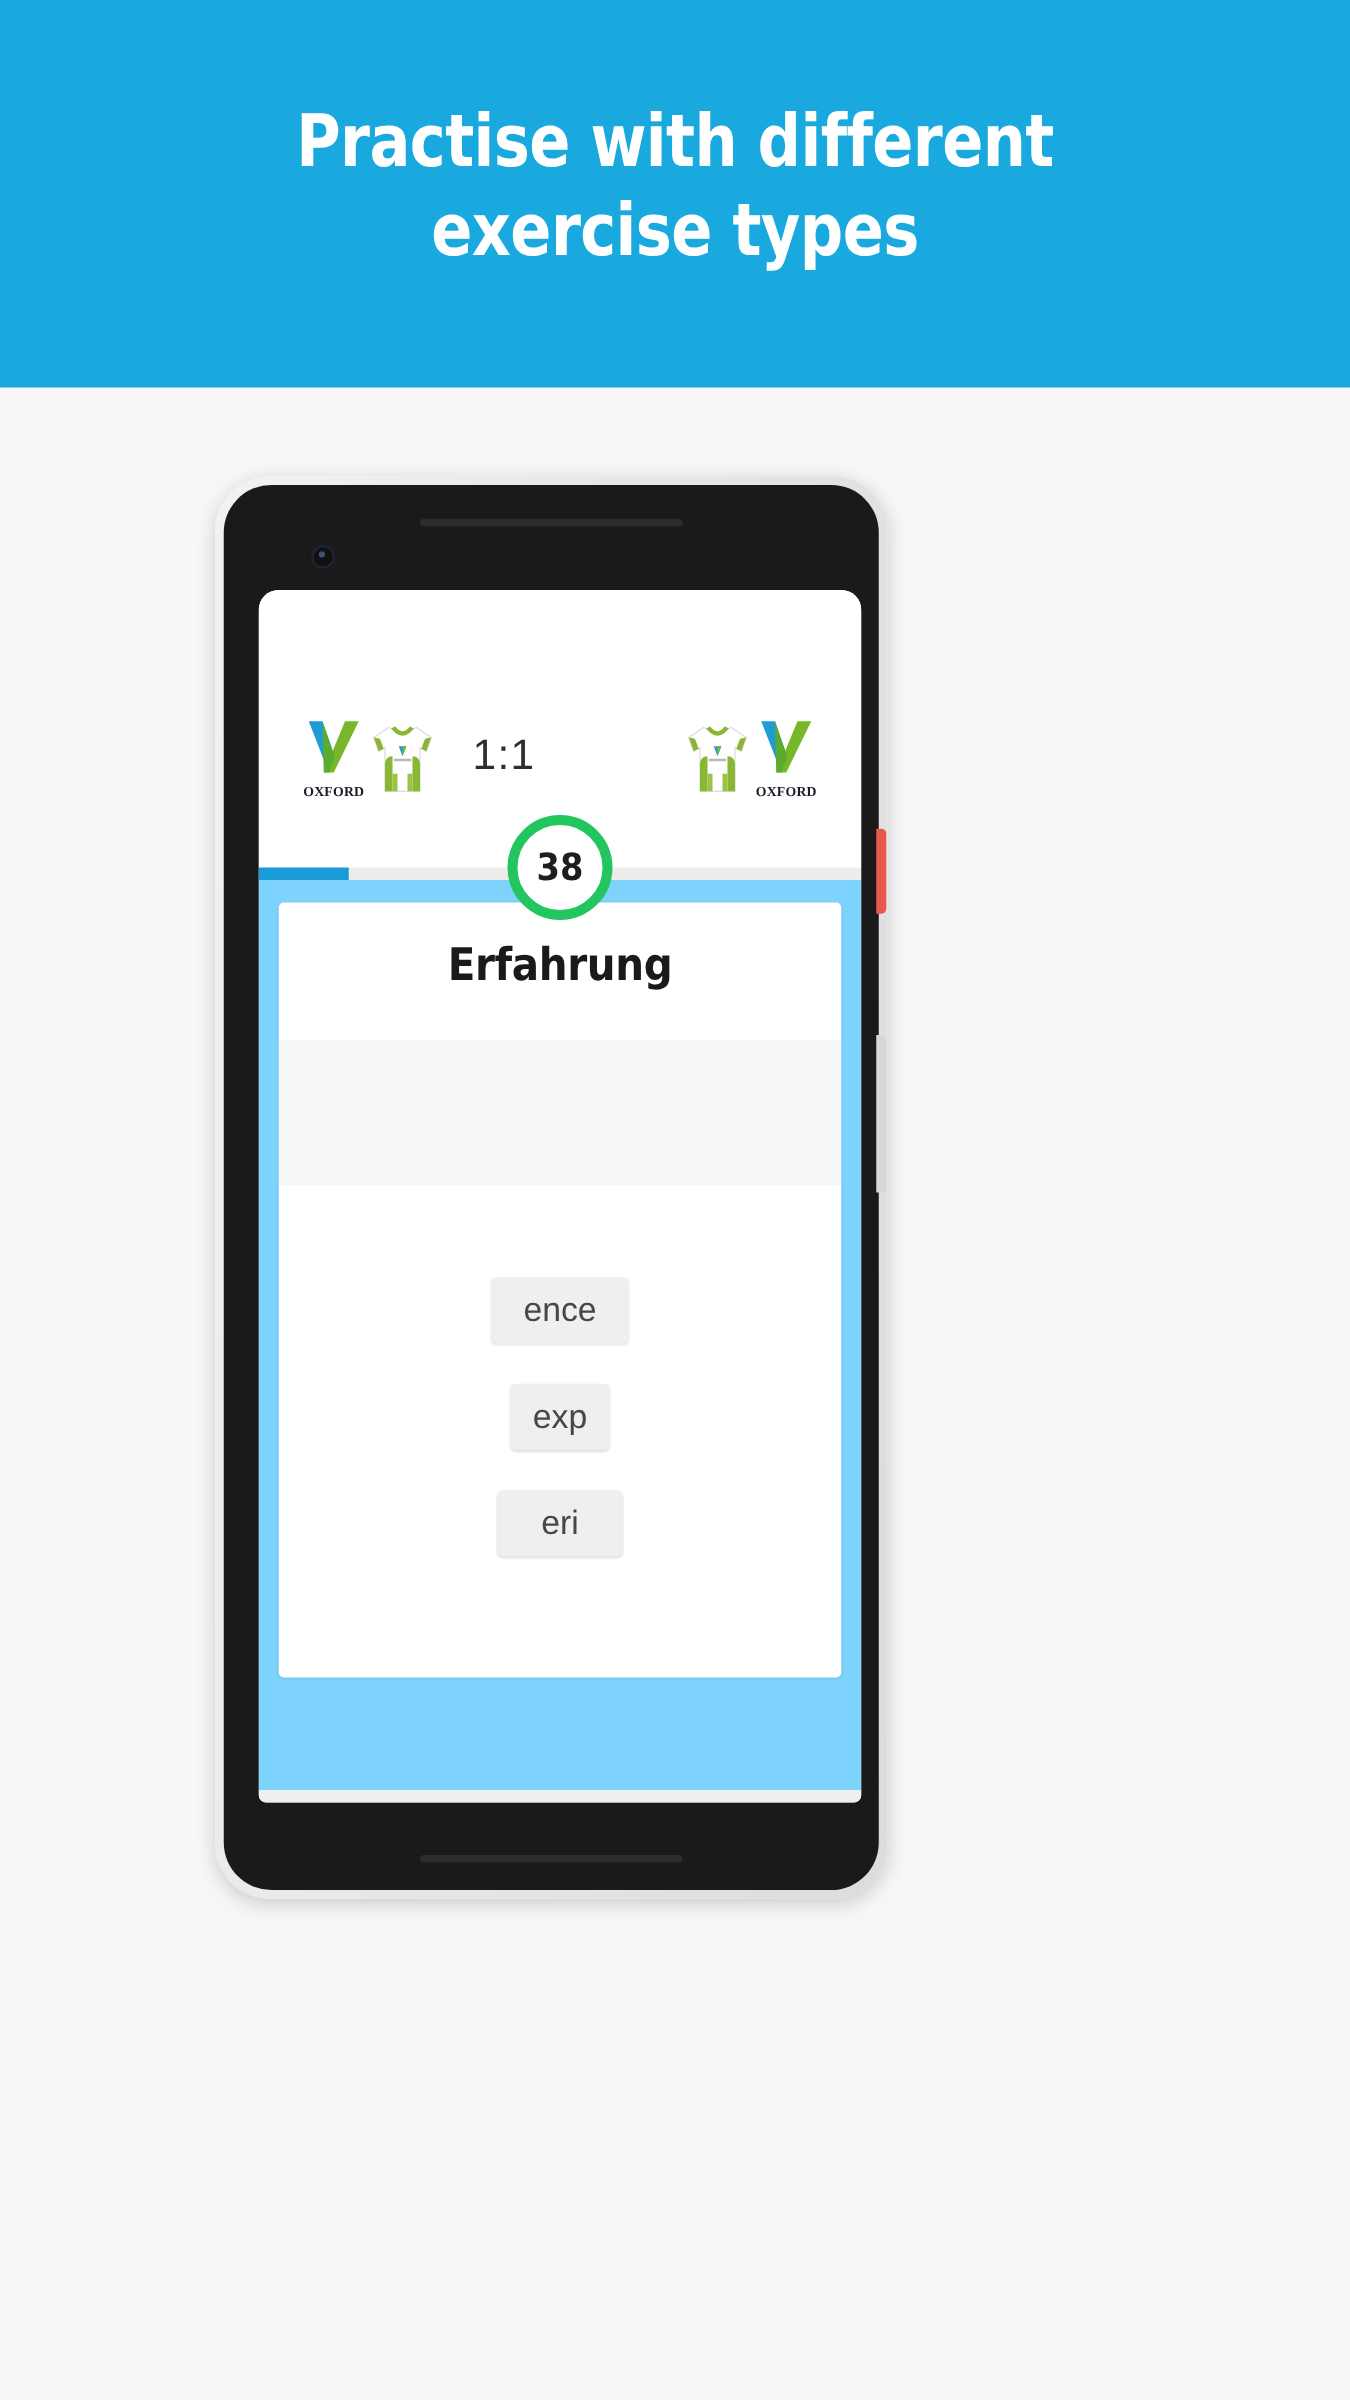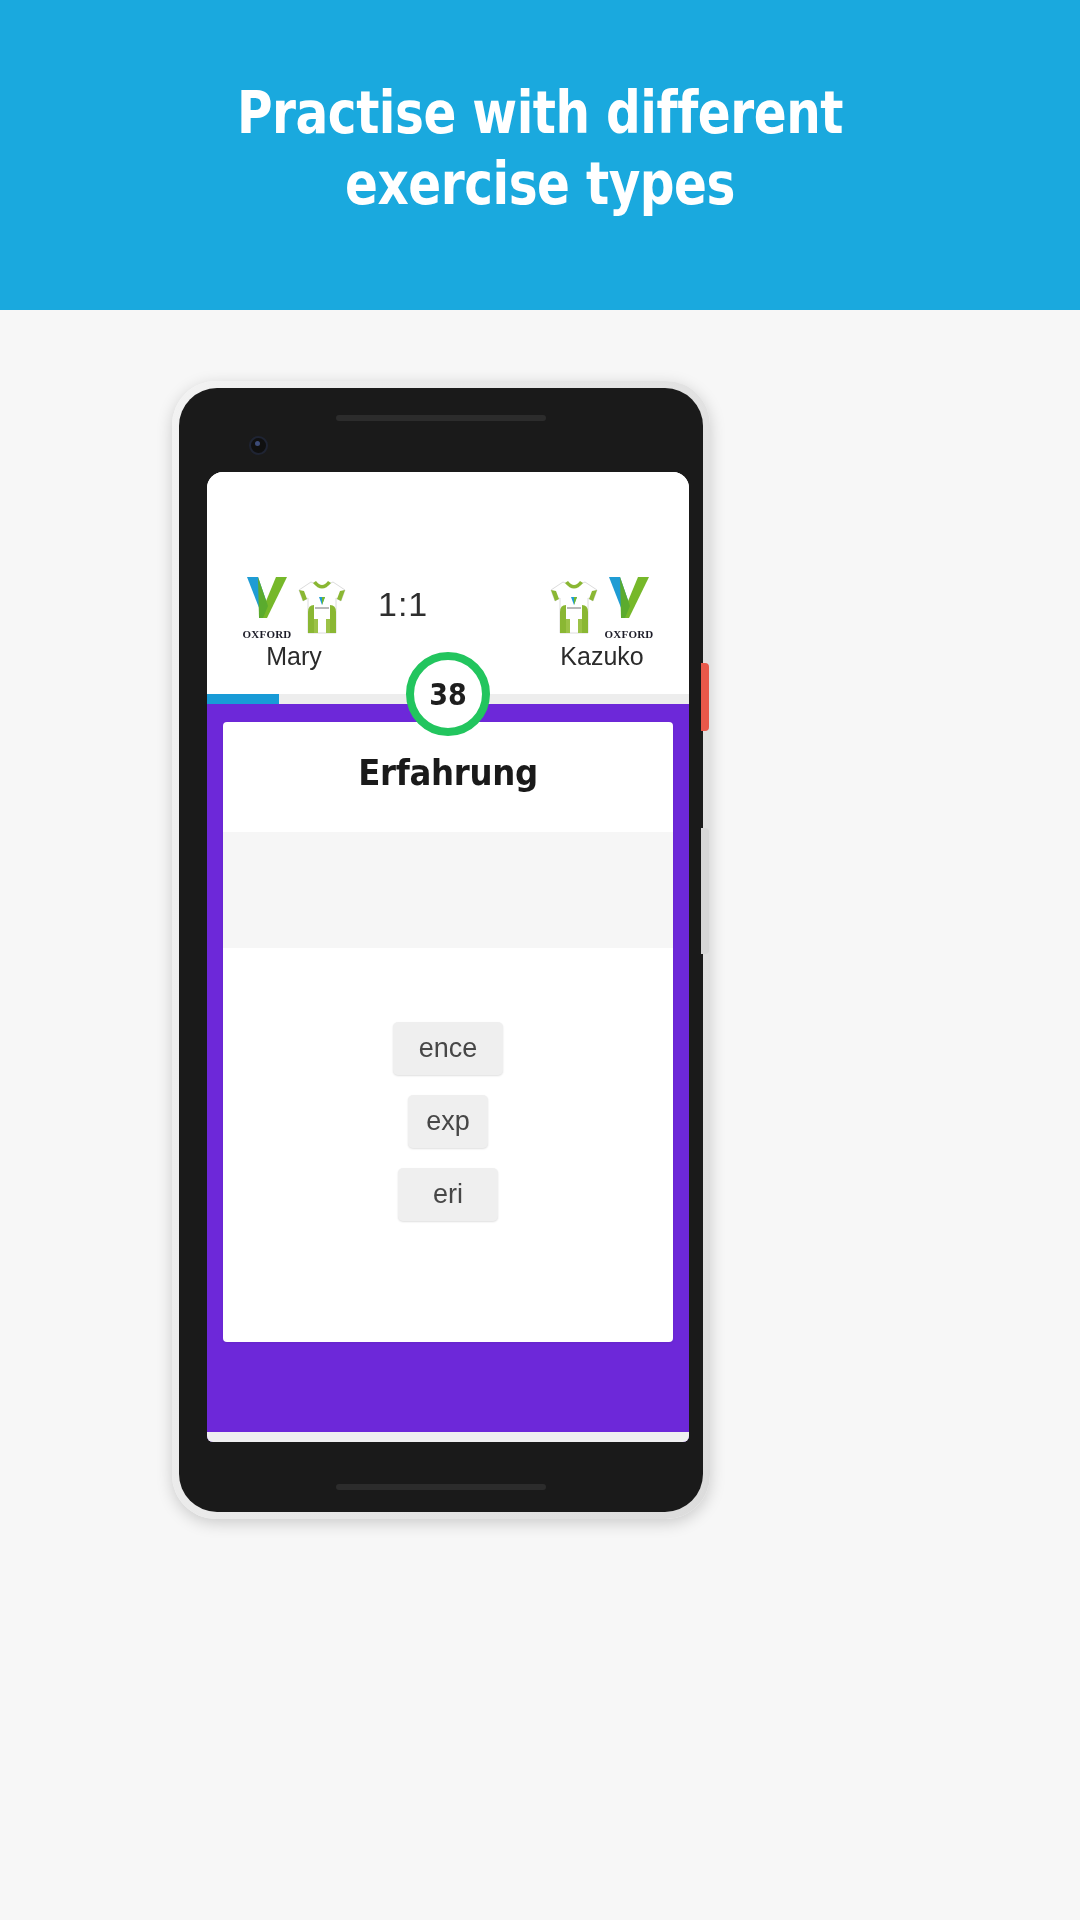--- a/index.html
+++ b/index.html
@@ -261,21 +261,21 @@
     font-weight: 700;
     color: #1e1e1e;
     z-index: 6;
     font-family: "DejaVu Sans Condensed", "Liberation Sans Narrow", "Liberation Sans", sans-serif;
   }
 
   
   .exercise-area {
     position: relative;
     height: 738px;
-    background: #6d28d9;
+    background: #7dd3fc;
     padding: 18px 16px 0 16px;
   }
 
   .word-card {
     position: relative;
     width: 450px;
     height: 620px;
     background: #ffffff;
     border-radius: 4px;
     box-shadow: 0 1px 3px rgba(0,0,0,0.07);
@@ -304,21 +304,21 @@
   }
 
   .tiles {
     position: absolute;
     left: 0;
     top: 300px;
     width: 450px;
     display: flex;
     flex-direction: column;
     align-items: center;
-    gap: 20px;
+    gap: 32px;
   }
 
   .tile {
     background: #efefef;
     border-radius: 5px;
     color: #474747;
     font-size: 27px;
     padding: 13px 0;
     text-align: center;
     box-shadow: 0 1px 2px rgba(0,0,0,0.13);
@@ -406,25 +406,20 @@
                 <path d="M18 8 Q27 19 36 8 L33 6 Q27 14 21 6 Z" fill="#8ab733"></path>
                 <path d="M4 15 L8 26 L12 24 L9 16 Z" fill="#8ab733"></path>
                 <path d="M50 15 L46 26 L42 24 L45 16 Z" fill="#8ab733"></path>
                 <path d="M24 22 L27 30 L30 22 Z" fill="#1f9cd4"></path>
                 <path d="M30 22 L27 30 L27 22 Z" fill="#76b82a"></path>
                 <rect x="20" y="32" width="14" height="2" fill="#b9b9b9"></rect>
               </svg>
             </div>
           </div>
 
-          <div class="names-row">
-            <div class="pname">Mary</div>
-            <div class="names-spacer"></div>
-            <div class="pname">Kazuko</div>
-          </div>
         </div>
 
         <div class="progress-strip">
           <div class="progress-fill" id="progressFill" style="width: 15%;"></div>
         </div>
 
         <div class="timer">
           <span>38</span>
         </div>
 

